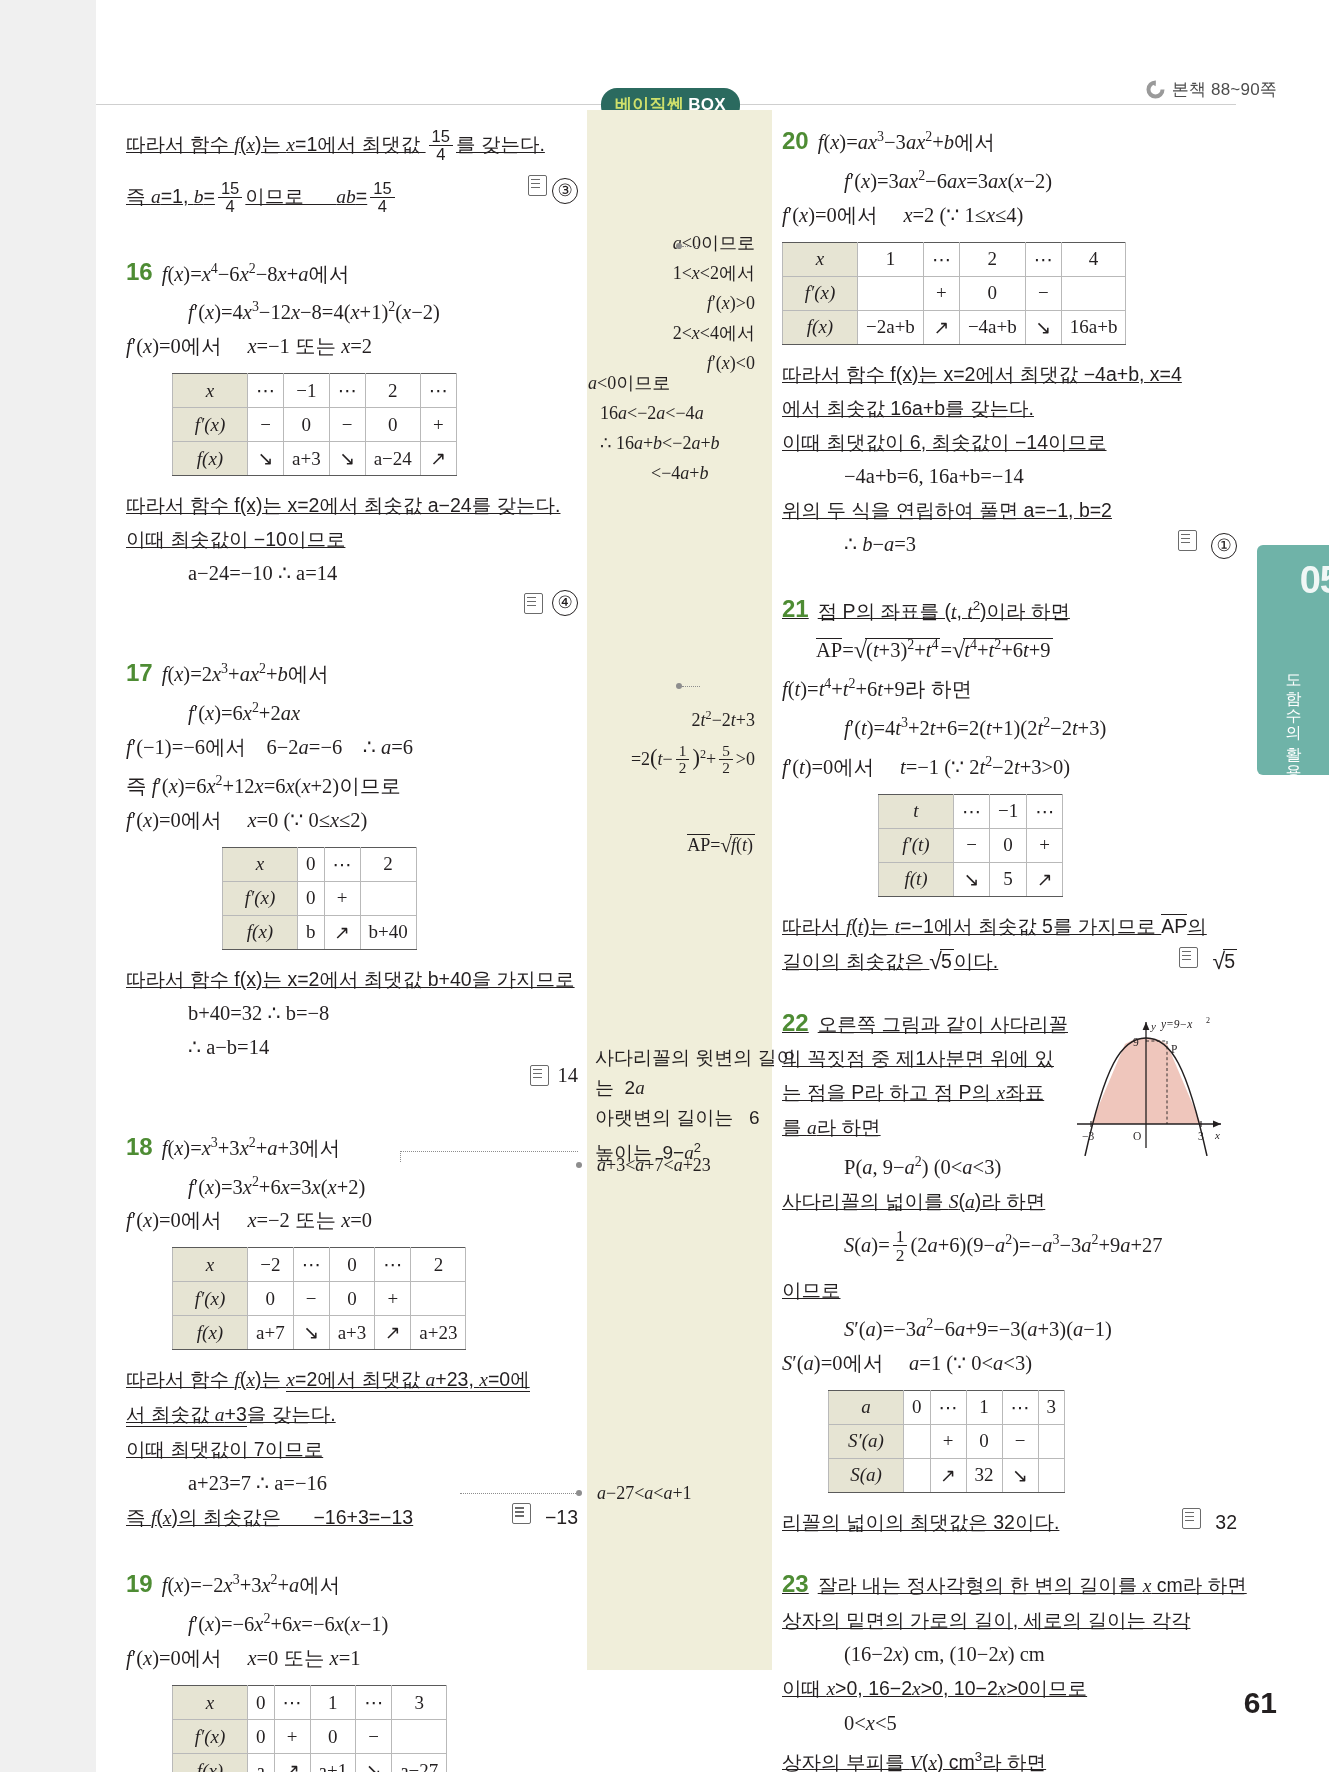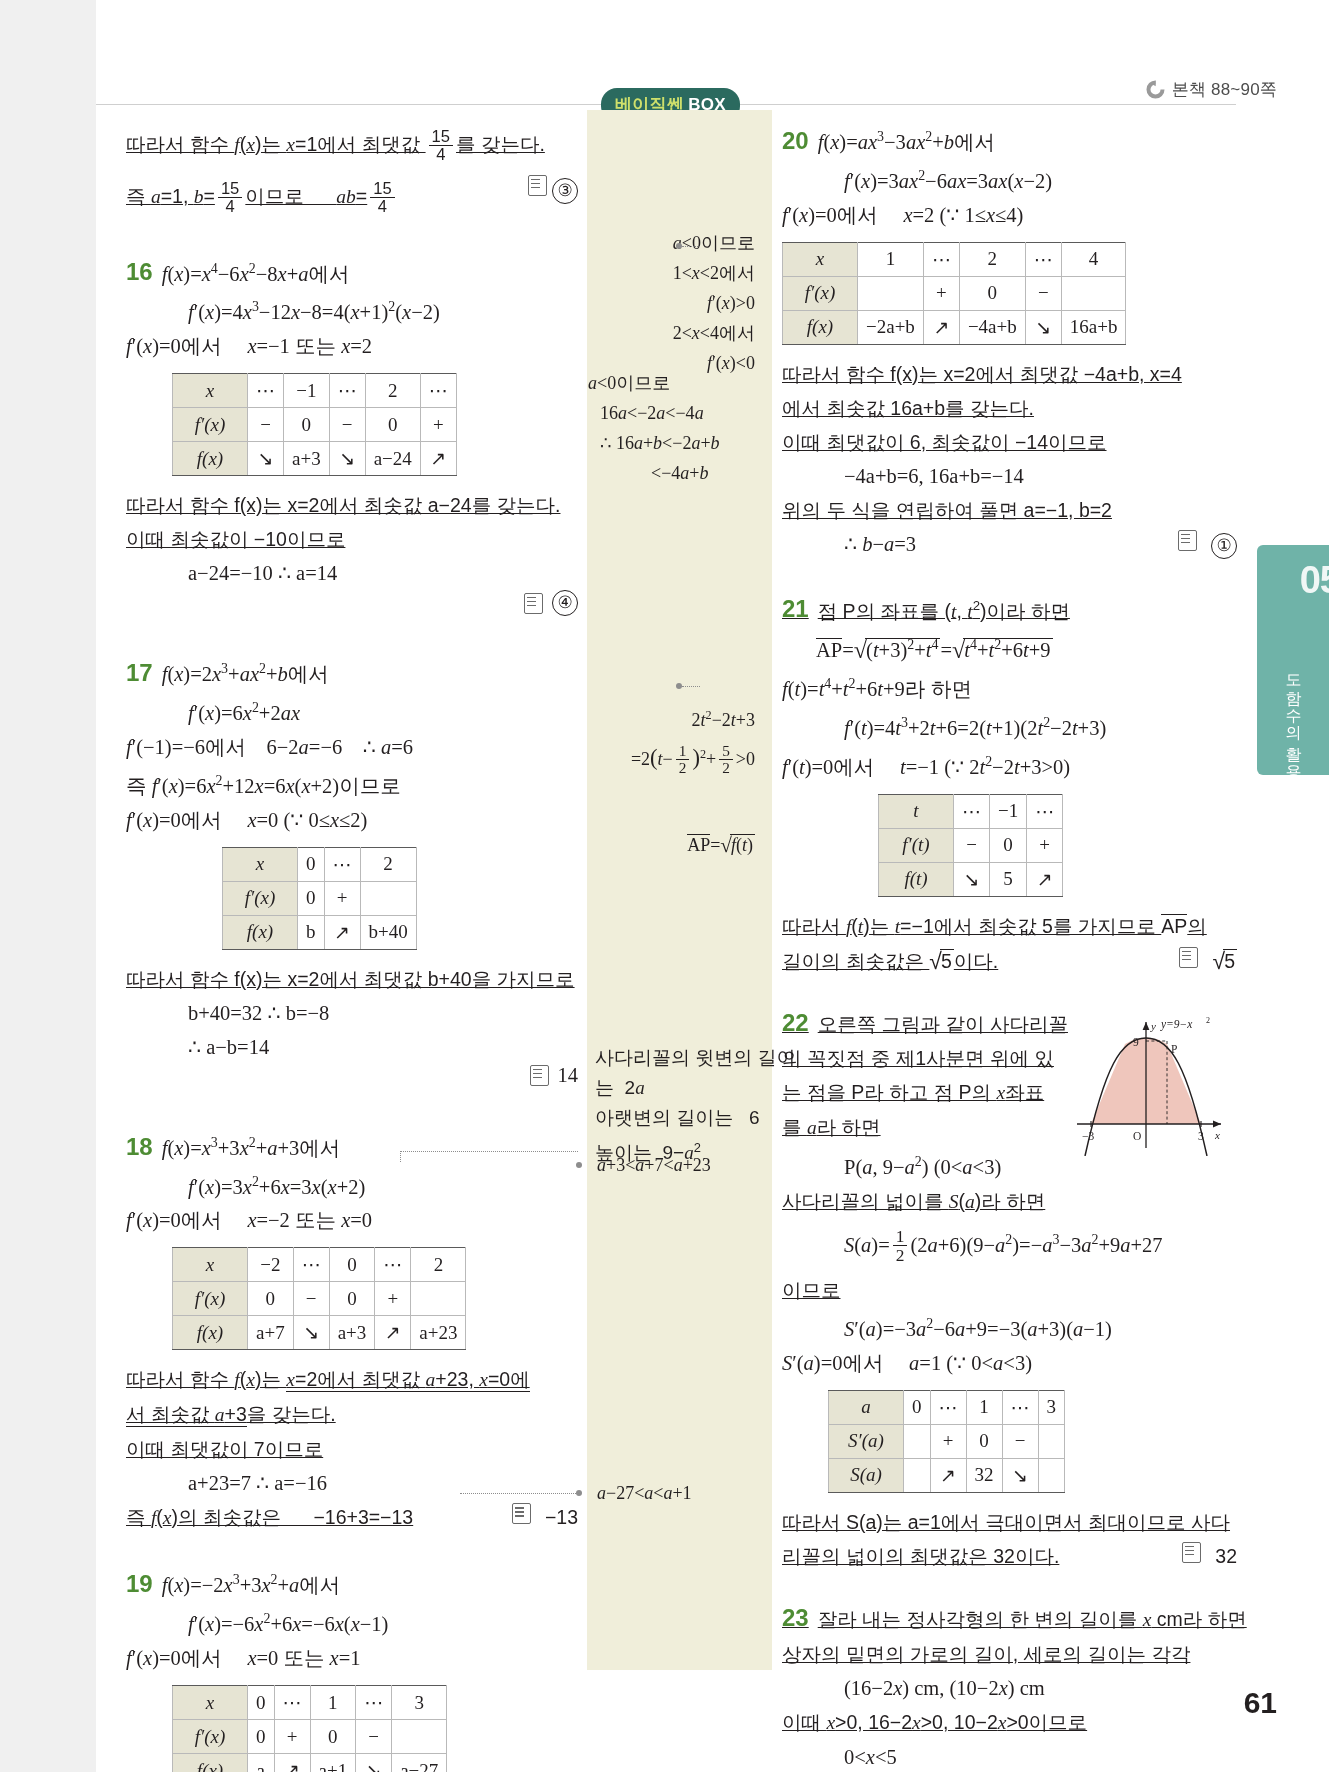--- a/index.html
+++ b/index.html
@@ -679,21 +679,20 @@
         <td class="hd">S(a)</td>
         <td></td>
         <td>↗</td>
         <td>32</td>
         <td>↘</td>
         <td></td>
       </tr>
     </tbody>
       </table>
 
-    <div class="line kr">따라서 S(a)는 a=1에서 극대이면서 최대이므로 사다</div>
     <div class="line kr">
       리꼴의 넓이의 최댓값은 32이다.
       <span style="float:right;">
         <span class="ans-ico"></span>
         <span style="margin-left:9px;">32</span>
       </span>
     </div>
   </div>
 
   <div class="gap-md"></div>

